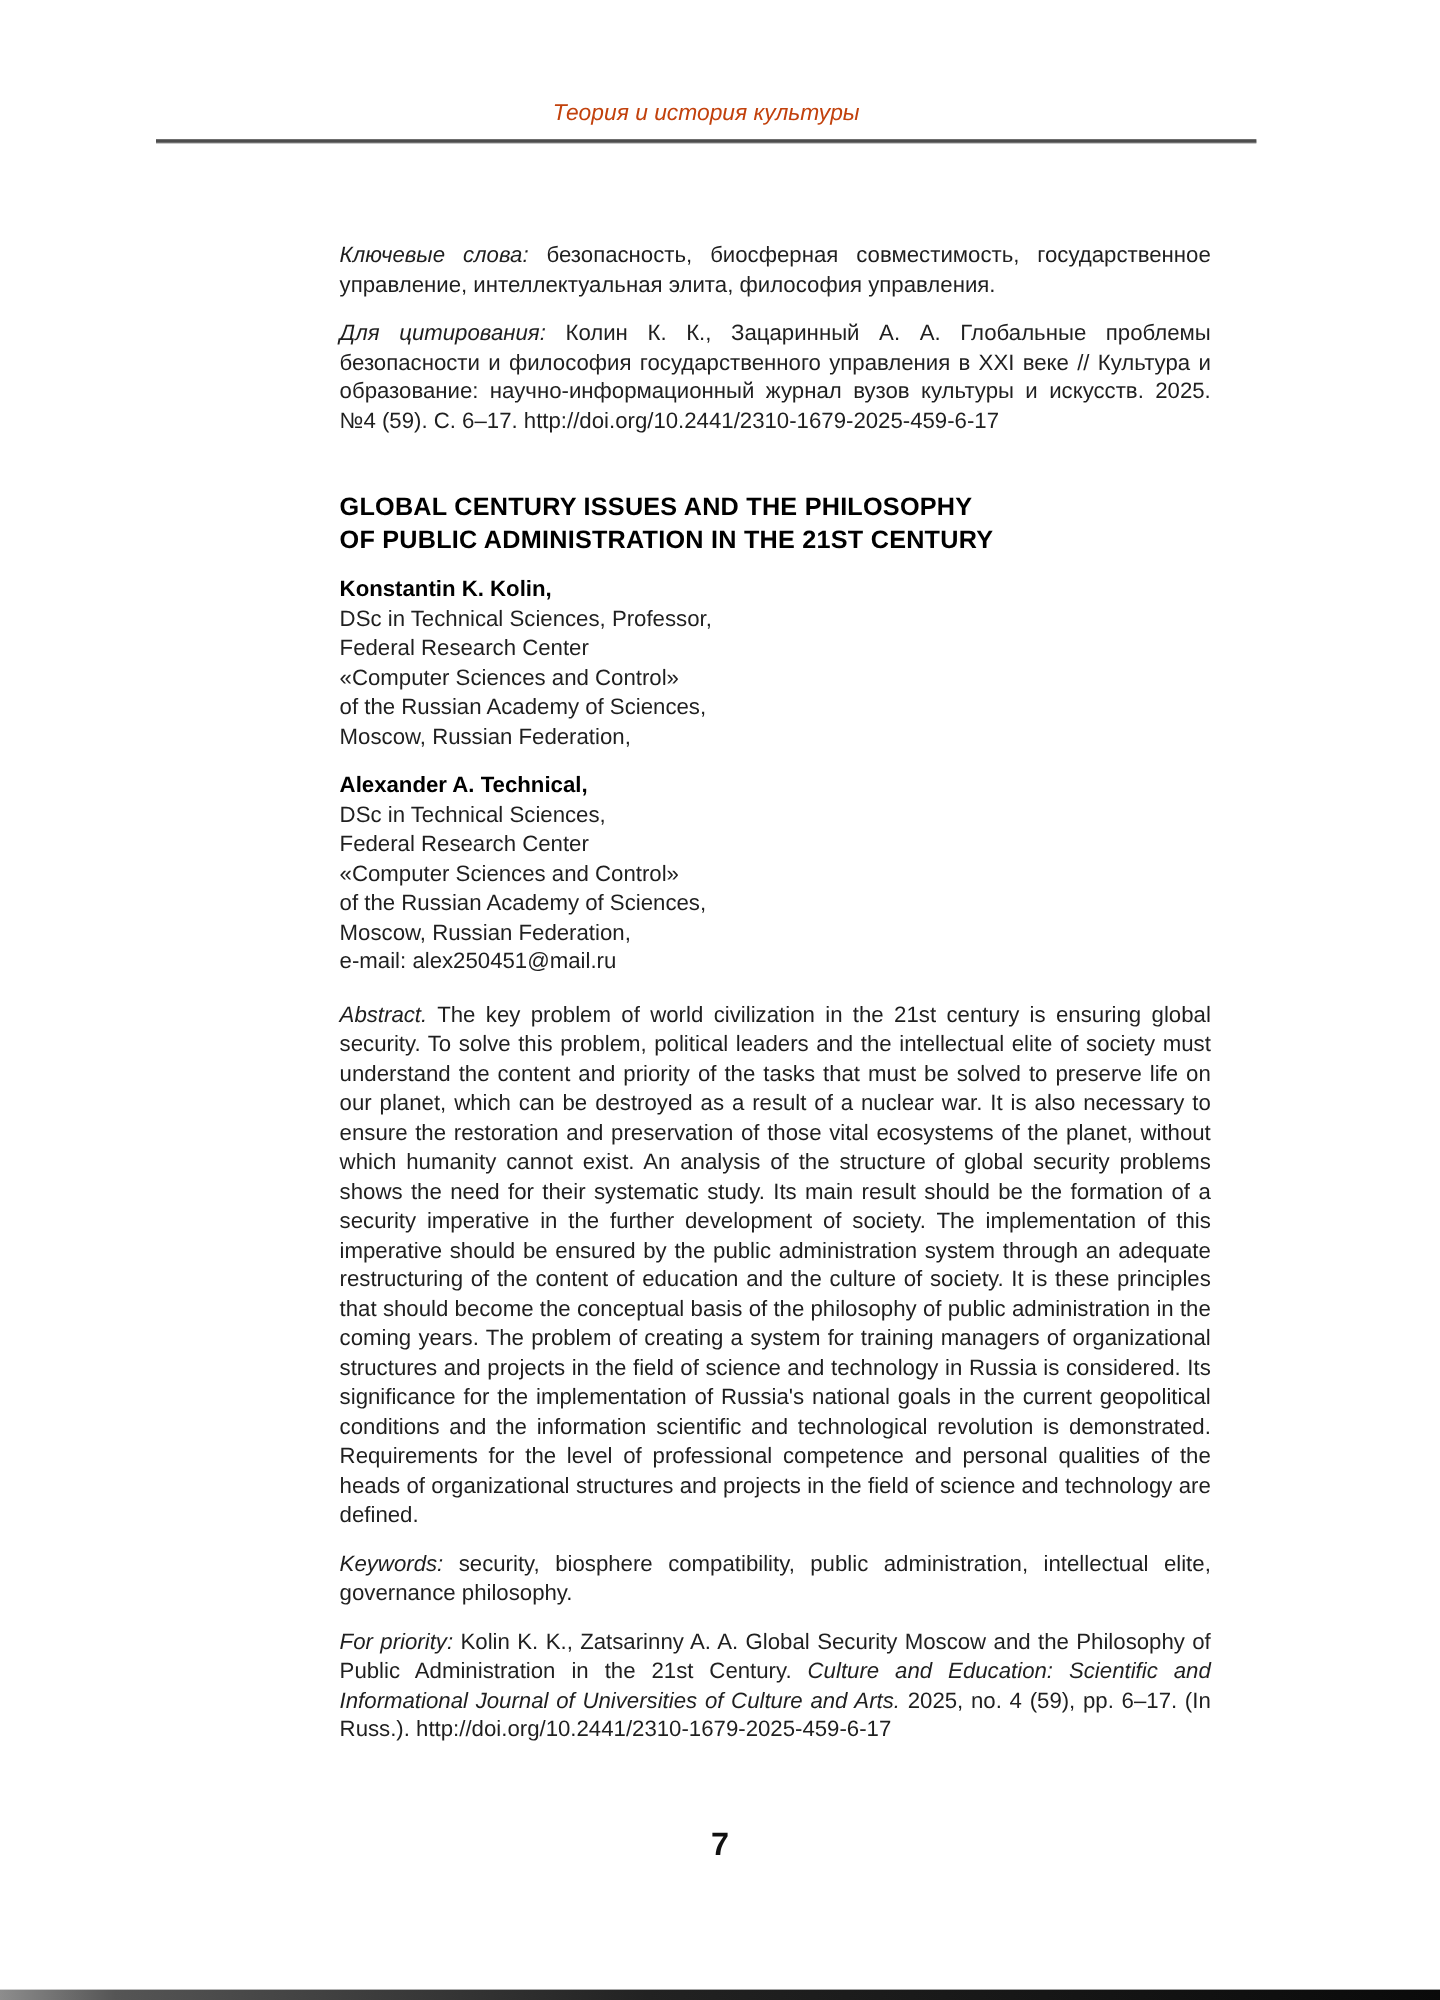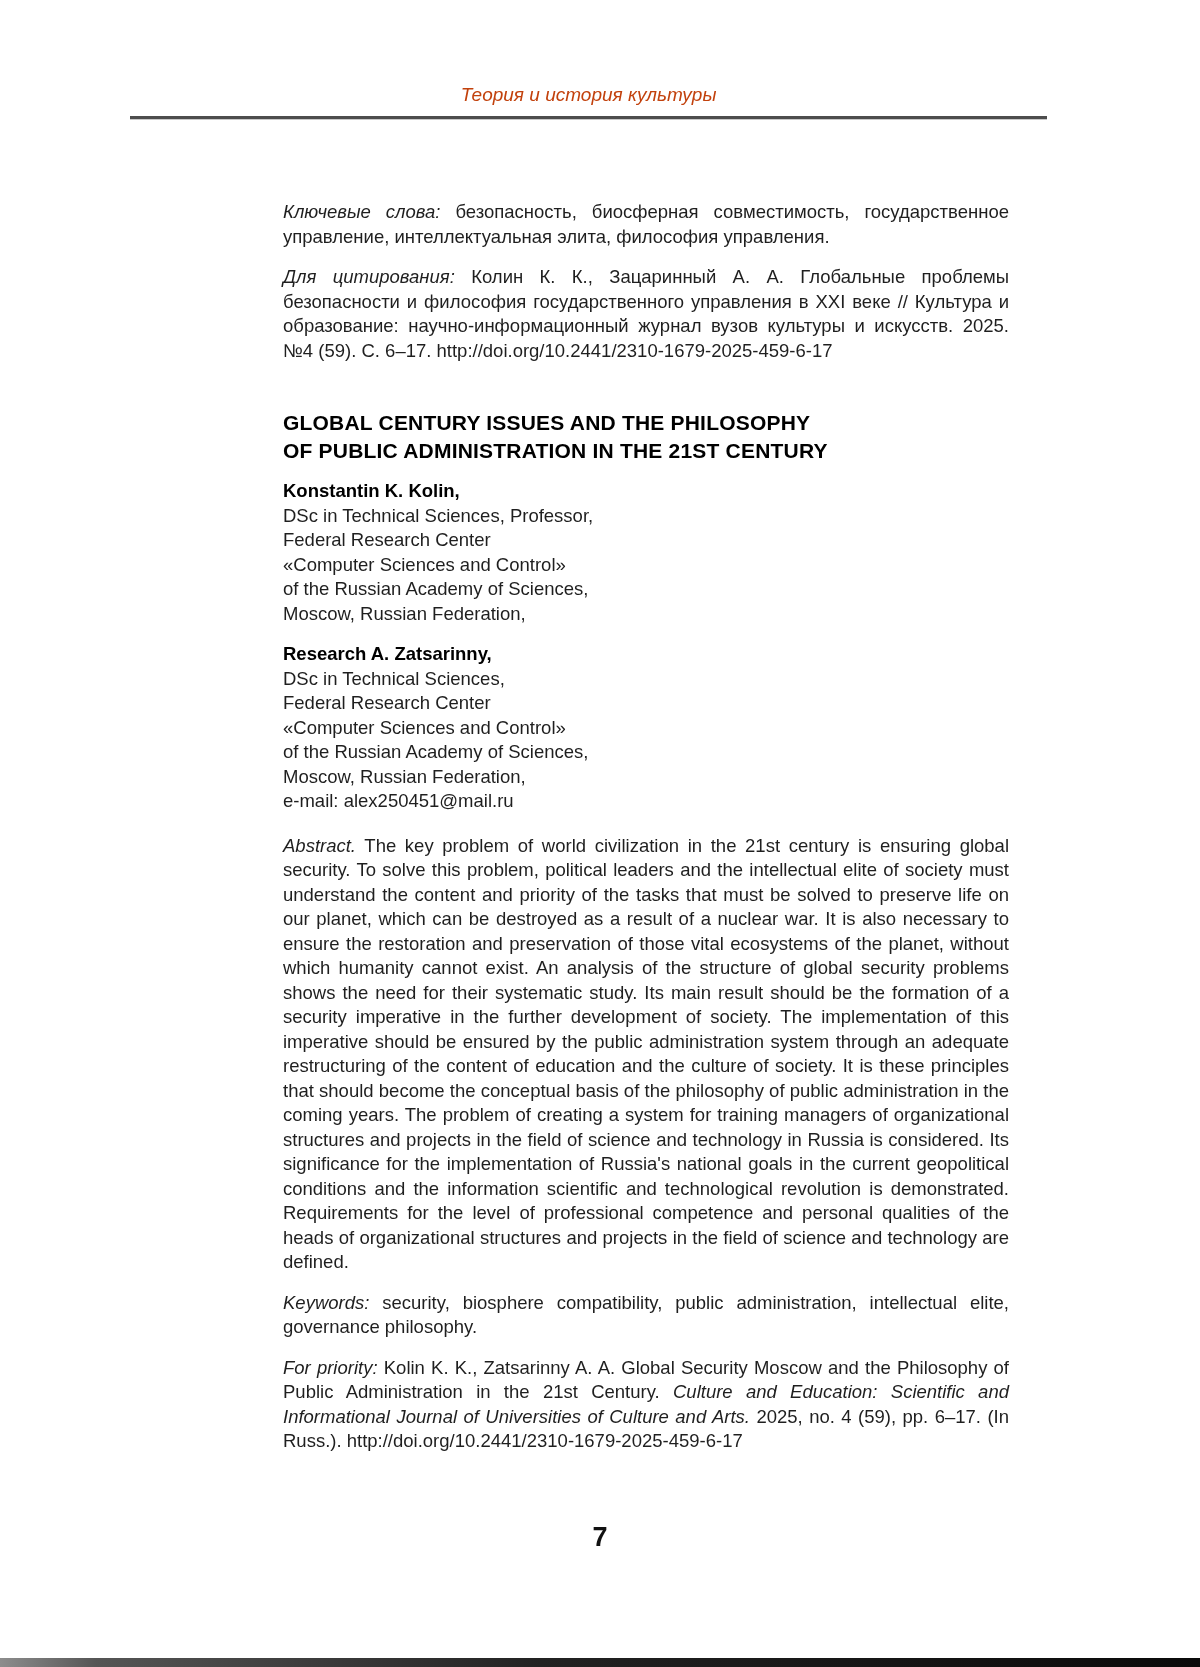--- a/index.html
+++ b/index.html
@@ -90,21 +90,21 @@
     <div class="author-block">
       <div class="author-name">Konstantin K. Kolin,</div>
       <div>DSc in Technical Sciences, Professor,</div>
       <div>Federal Research Center</div>
       <div>«Computer Sciences and Control»</div>
       <div>of the Russian Academy of Sciences,</div>
       <div>Moscow, Russian Federation,</div>
     </div>
 
     <div class="author-block">
-      <div class="author-name">Research A. Zatsarinny,</div>
+      <div class="author-name">Alexander A. Technical,</div>
       <div>DSc in Technical Sciences,</div>
       <div>Federal Research Center</div>
       <div>«Computer Sciences and Control»</div>
       <div>of the Russian Academy of Sciences,</div>
       <div>Moscow, Russian Federation,</div>
       <div>e-mail: alex250451@mail.ru</div>
     </div>
 
     <p class="abstract-para justify">
       <span class="italic">Abstract.</span>

